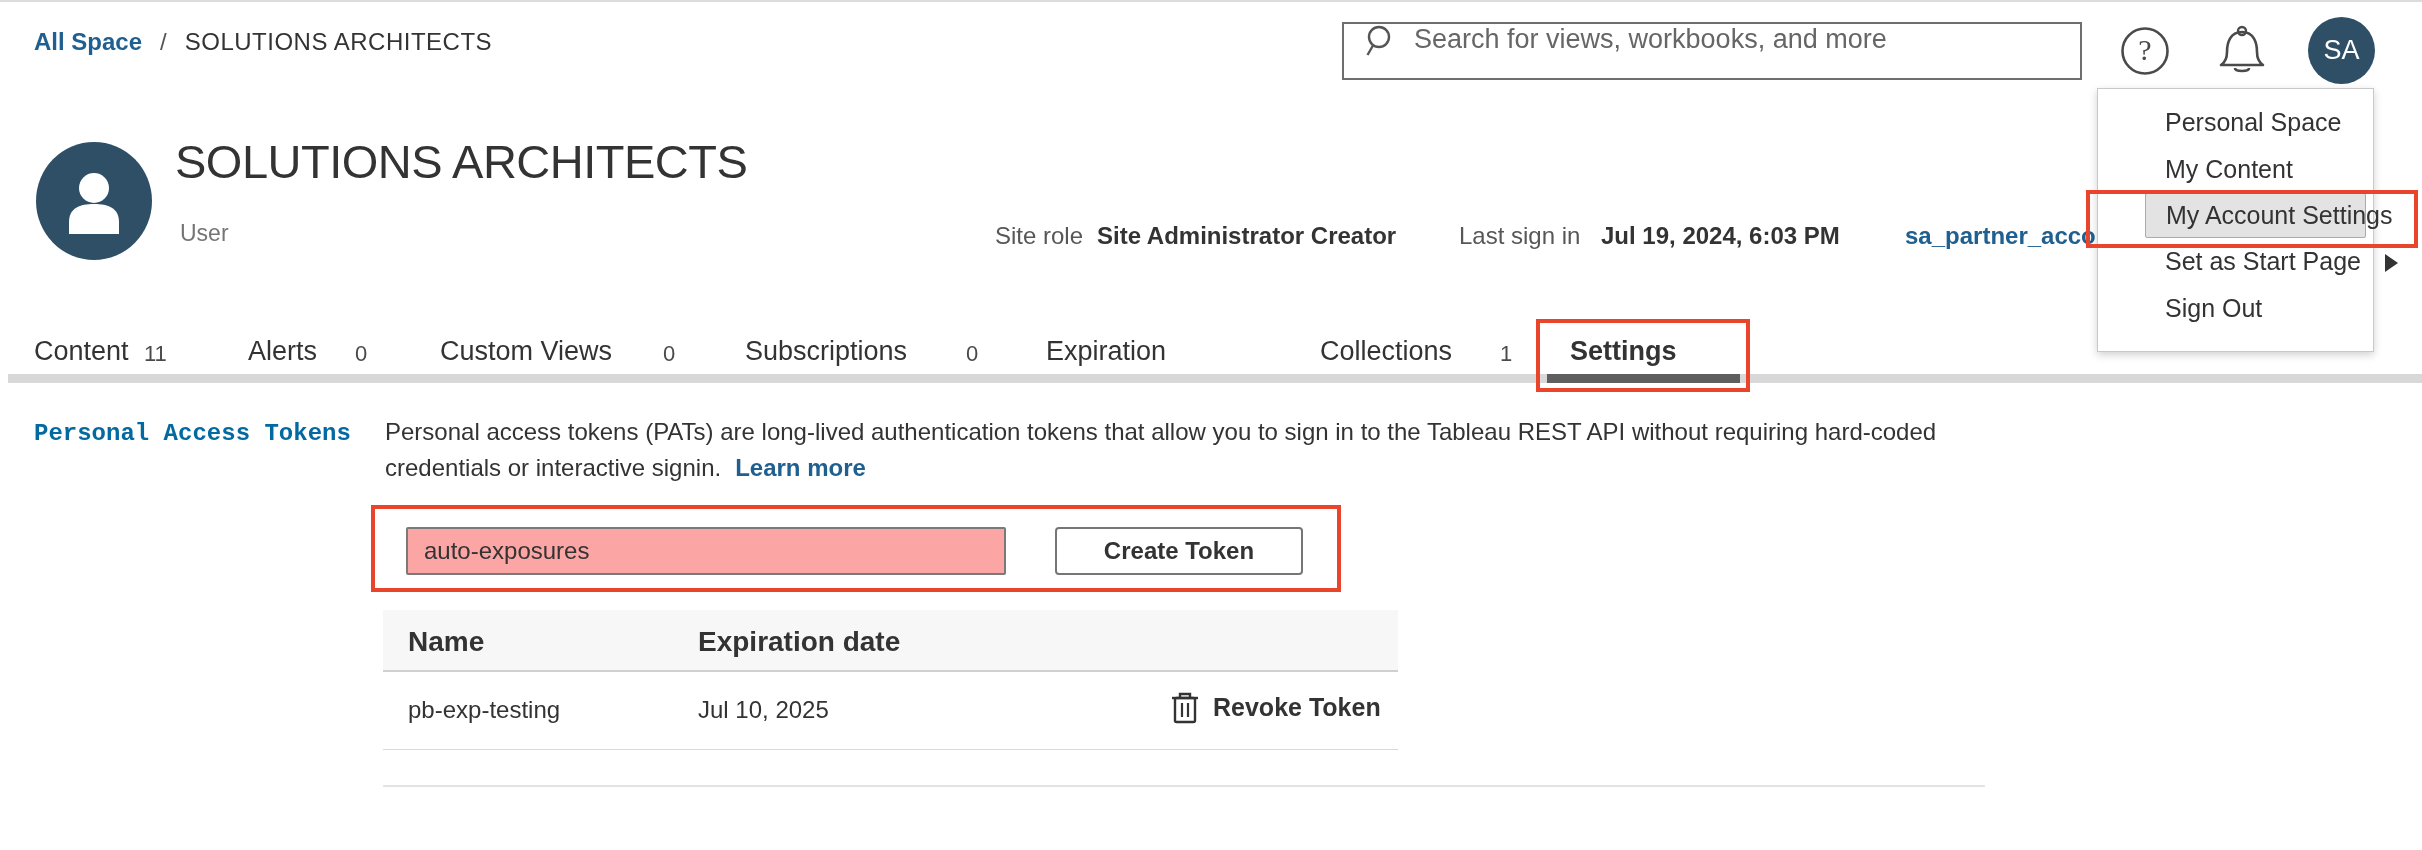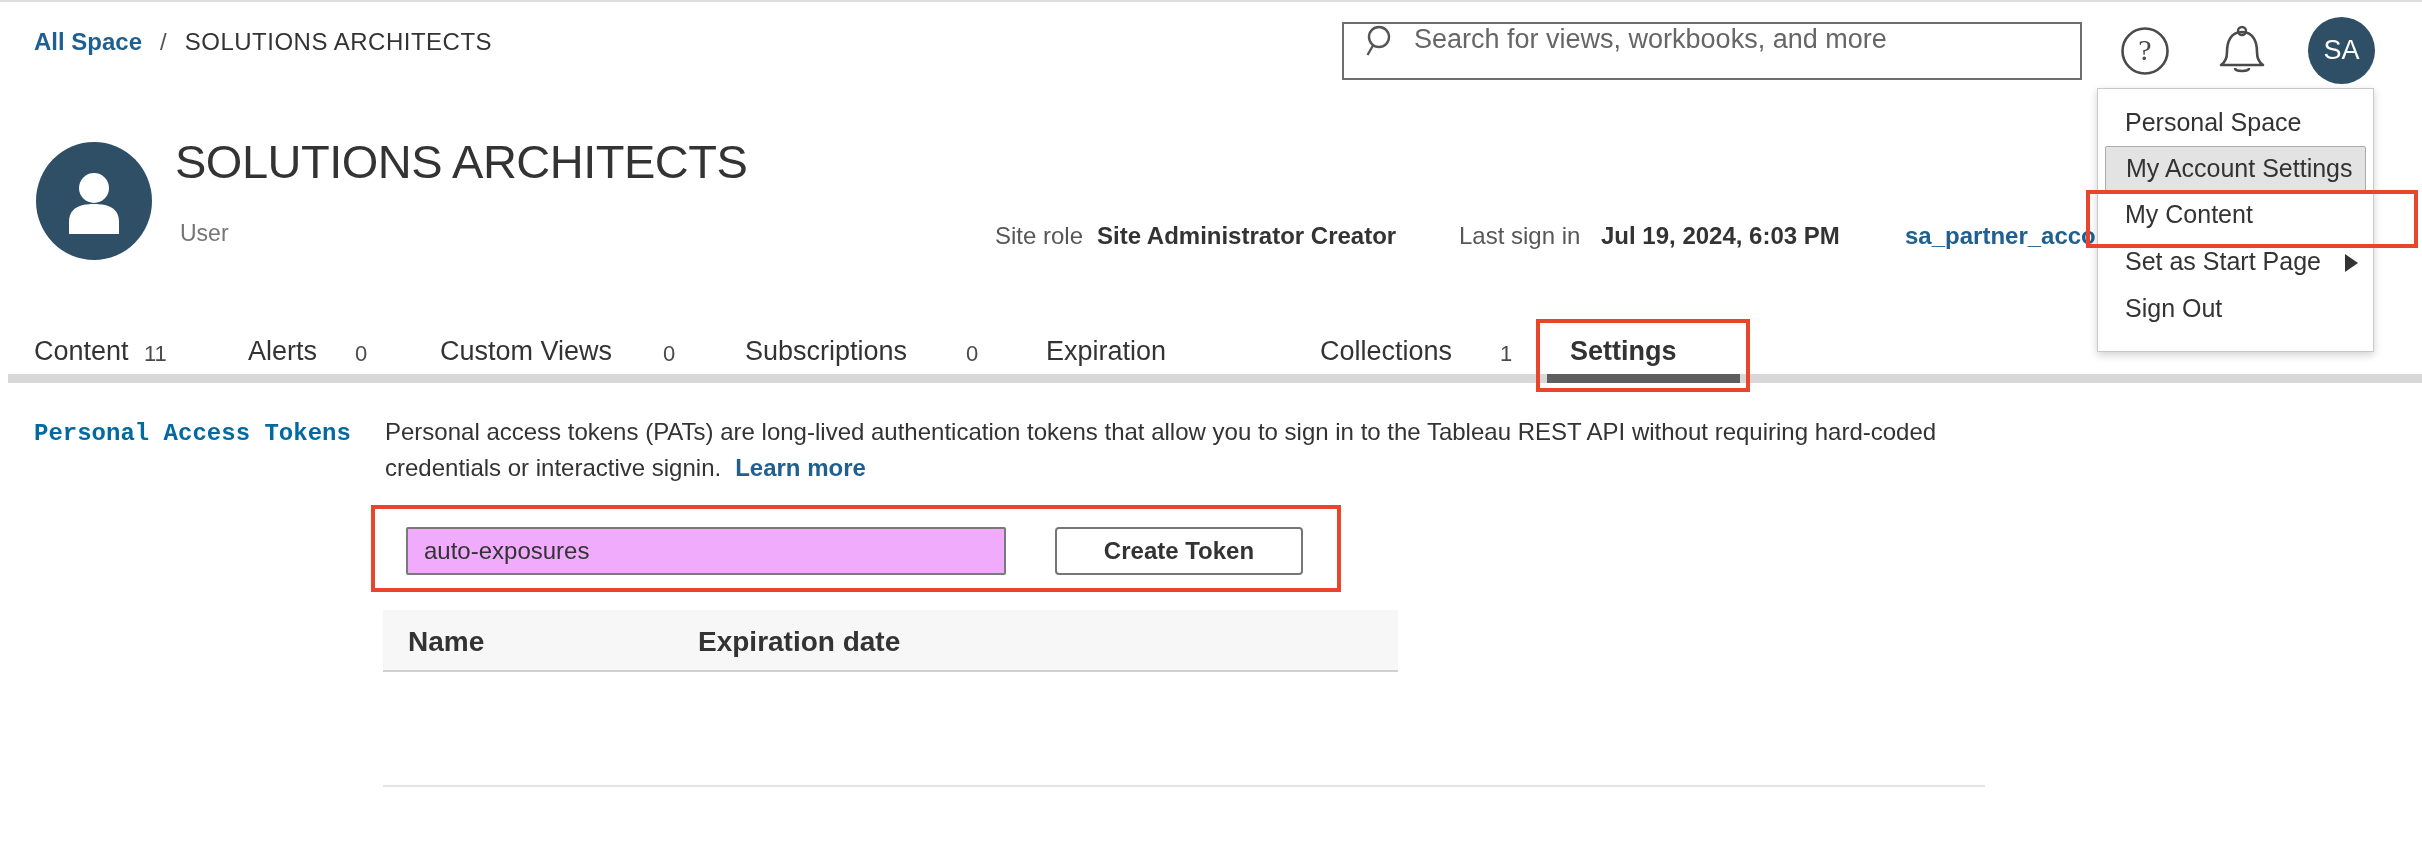--- a/index.html
+++ b/index.html
@@ -66,21 +66,21 @@
   
   .section-label { left:34px; top:420px; font-size:24px; font-weight:bold; color:#0369a1;font-family:Liberation Mono, monospace; }
   .desc-line1 { left:385px; top:418px; font-size:24px; color:#333; white-space:nowrap; }
   .desc-line2 { left:385px; top:454px; font-size:24px; color:#333; white-space:nowrap; }
   .learn-more { color:#1f6091; font-weight:bold; margin-left:14px; cursor:pointer; }
 
   .token-input {
     left:406px; top:527px; width:600px; height:48px;
     border:2px solid #7a7a7a; border-radius:2px;
     font-family:"Liberation Sans", sans-serif; font-size:24px; color:#333;
-    padding-left:16px; background:#f0abfc;
+    padding-left:16px; background:#fca5a5;
   }
   .create-btn {
     left:1055px; top:527px; width:248px; height:48px;
     border:2px solid #767676; border-radius:4px; background:#fff;
     font-family:"Liberation Sans", sans-serif; font-size:24px; font-weight:bold; color:#333;
     cursor:pointer;
   }
 
   
   .pat-table { left:383px; top:610px; width:1015px; }
@@ -98,21 +98,21 @@
   .revoke { position:absolute; left:788px; top:18px; display:flex; align-items:center; gap:14px; cursor:pointer; }
   .revoke-label { font-size:25px; font-weight:bold; color:#333; }
 
   .bottom-divider { left:383px; top:785px; width:1602px; height:2px; background:#e3e3e3; }
 
   
   .account-menu {
     left:2097px; top:88px; width:277px; height:264px;
     background:#fff; border:1px solid #c9c9c9;
     box-shadow:0 3px 8px rgba(0,0,0,0.18);
-    padding-top:10px; z-index:5;
+    padding-top:10px; z-index:5;padding-left:40px;
   }
   .menu-item {
     height:47px; line-height:47px; padding-left:27px;
     font-size:25px; color:#333; cursor:pointer; white-space:nowrap;
   }
   .menu-item-highlight {
     margin:0 7px; padding-left:20px;
     background:#e3e3e3; border:1px solid #ababab; border-radius:2px;
     height:45px; line-height:43px;
   }
@@ -206,28 +206,44 @@
 </div>
 
 <input class="abs token-input" type="text" value="auto-exposures" style="">
 <button class="abs create-btn">Create Token</button>
 
 <div class="abs pat-table">
   <div class="pat-head">
     <span class="col col-name">Name</span>
     <span class="col col-exp">Expiration date</span>
   </div>
+  <div class="pat-row">
+    <span class="cell cell-name">pb-exp-testing</span>
+    <span class="cell cell-exp">Jul 10, 2025</span>
+    <span class="revoke">
+      <span>
+        <svg width="28" height="34" viewBox="0 0 28 34">
+          <rect x="4" y="8" width="20" height="24" rx="1.5" fill="none" stroke="#333" stroke-width="2.4"></rect>
+          <path d="M1 8 L27 8" stroke="#333" stroke-width="2.4"></path>
+          <path d="M9 8 L9 4 L19 4 L19 8" fill="none" stroke="#333" stroke-width="2.4"></path>
+          <line x1="11" y1="13" x2="11" y2="27" stroke="#333" stroke-width="2.2"></line>
+          <line x1="17" y1="13" x2="17" y2="27" stroke="#333" stroke-width="2.2"></line>
+        </svg>
+      </span>
+      <span class="revoke-label">Revoke Token</span>
+    </span>
+  </div>
 </div>
 
 <div class="abs bottom-divider"></div>
 
 <div class="abs account-menu">
   <div class="menu-item">Personal Space</div>
+  <div class="menu-item">My Content</div>
   <div class="menu-item menu-item-highlight">My Account Settings</div>
-  <div class="menu-item">My Content</div>
   <div class="menu-item">
     <span>Set as Start Page</span><span class="submenu-arrow"></span>
   </div>
   <div class="menu-item">Sign Out</div>
 </div>
 
 <div class="red-box red-box-menu"></div>
 <div class="red-box red-box-settings"></div>
 <div class="red-box red-box-form"></div>
 

